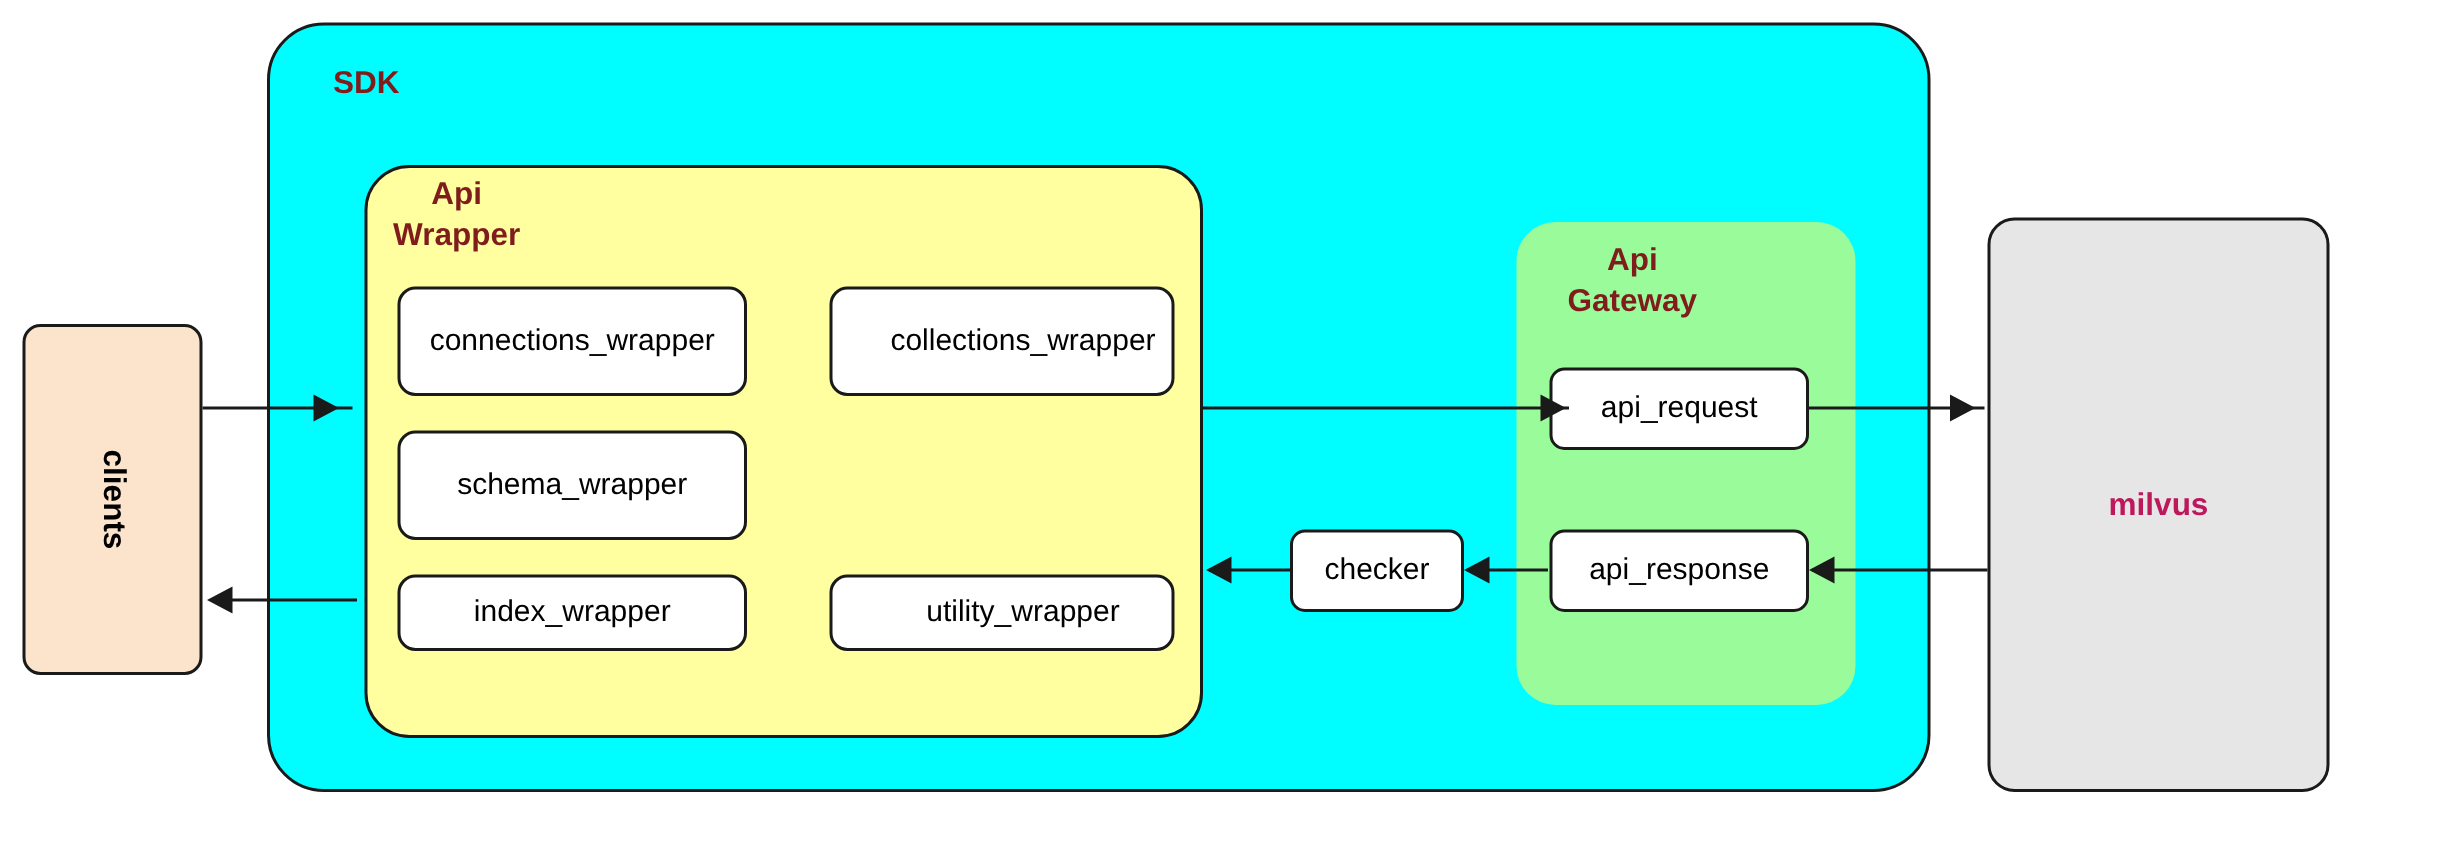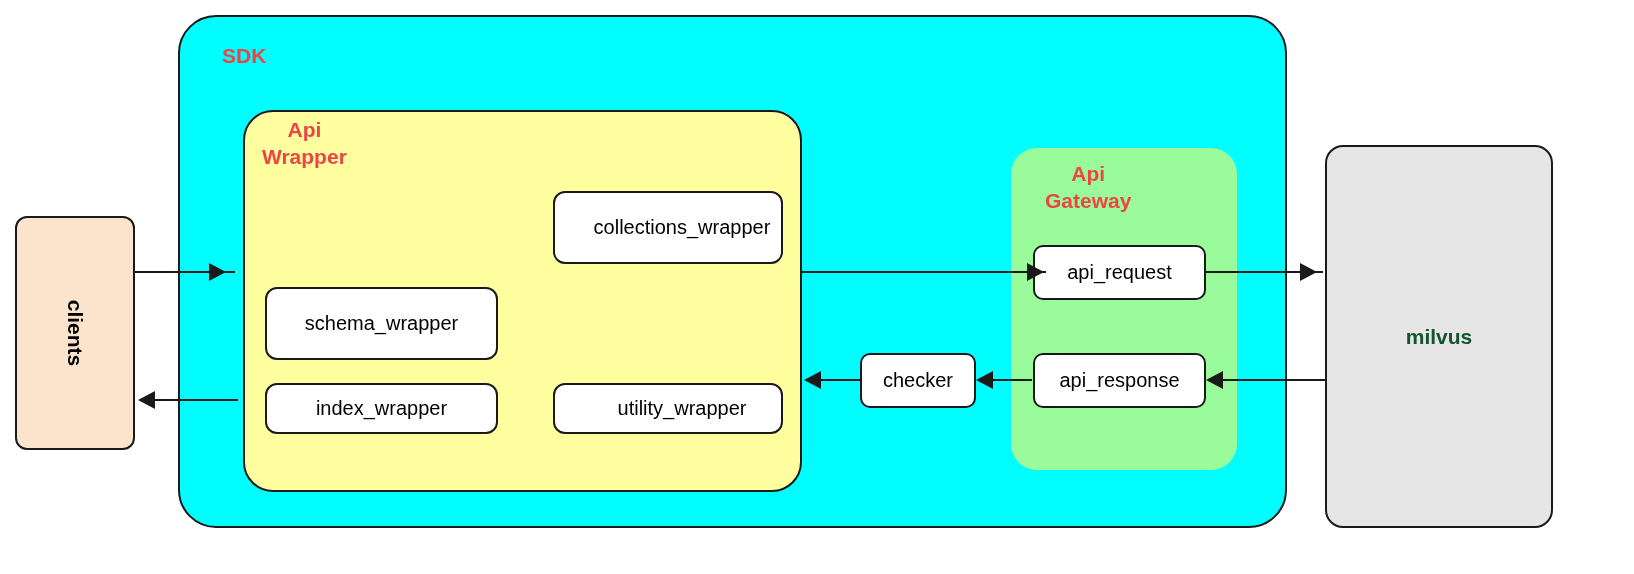--- a/index.html
+++ b/index.html
@@ -47,21 +47,21 @@
     height: 322px;
     background: #99fb99;
     border-radius: 26px;
     border: none;
   }
   
   .group-title {
     position: absolute;
     font-weight: bold;
     font-size: 21px;
-    color: #ef4444;
+    color: #7f1d1d;
     line-height: 1.28;
     white-space: pre-line;
     text-align: center;
   }
   .sdk-title   { left: 222px; top: 43px; }
   .wrap-title  { left: 262px; top: 117px; }
   .gw-title    { left: 1045px; top: 161px; }
 
   
   .node {
@@ -122,21 +122,21 @@
     width: 228px;
     height: 383px;
     background: #e6e6e6;
     border-radius: 18px;
     align-items: center;
     justify-content: center;
   }
   .milvus-label {
     font-weight: bold;
     font-size: 21px;
-    color: #14532d;
+    color: #be185d;
   }
 
   
   .conn {
     position: absolute;
     height: 0;
     border-top: 2px solid #1a1a1a;
   }
   .arrowhead {
     position: absolute;
@@ -157,20 +157,21 @@
     <span class="clients-label">clients</span>
   </div>
 
   <div class="box sdk-box"></div>
   <div class="group-title sdk-title">SDK</div>
 
   <div class="box apiwrapper-box"></div>
   <div class="group-title wrap-title">Api
 Wrapper</div>
 
+  <div class="node w-c1 w-r1">connections_wrapper</div>
   <div class="node w-c1 w-r2">schema_wrapper</div>
   <div class="node w-c1 w-r3">index_wrapper</div>
 
   <div class="node w-c2 w-r1">collections_wrapper</div>
   <div class="node checker-node">checker</div>
 
   <div class="node w-c2 w-r3">utility_wrapper</div>
 
   <div class="box apigateway-box"></div>
   <div class="group-title gw-title">Api

